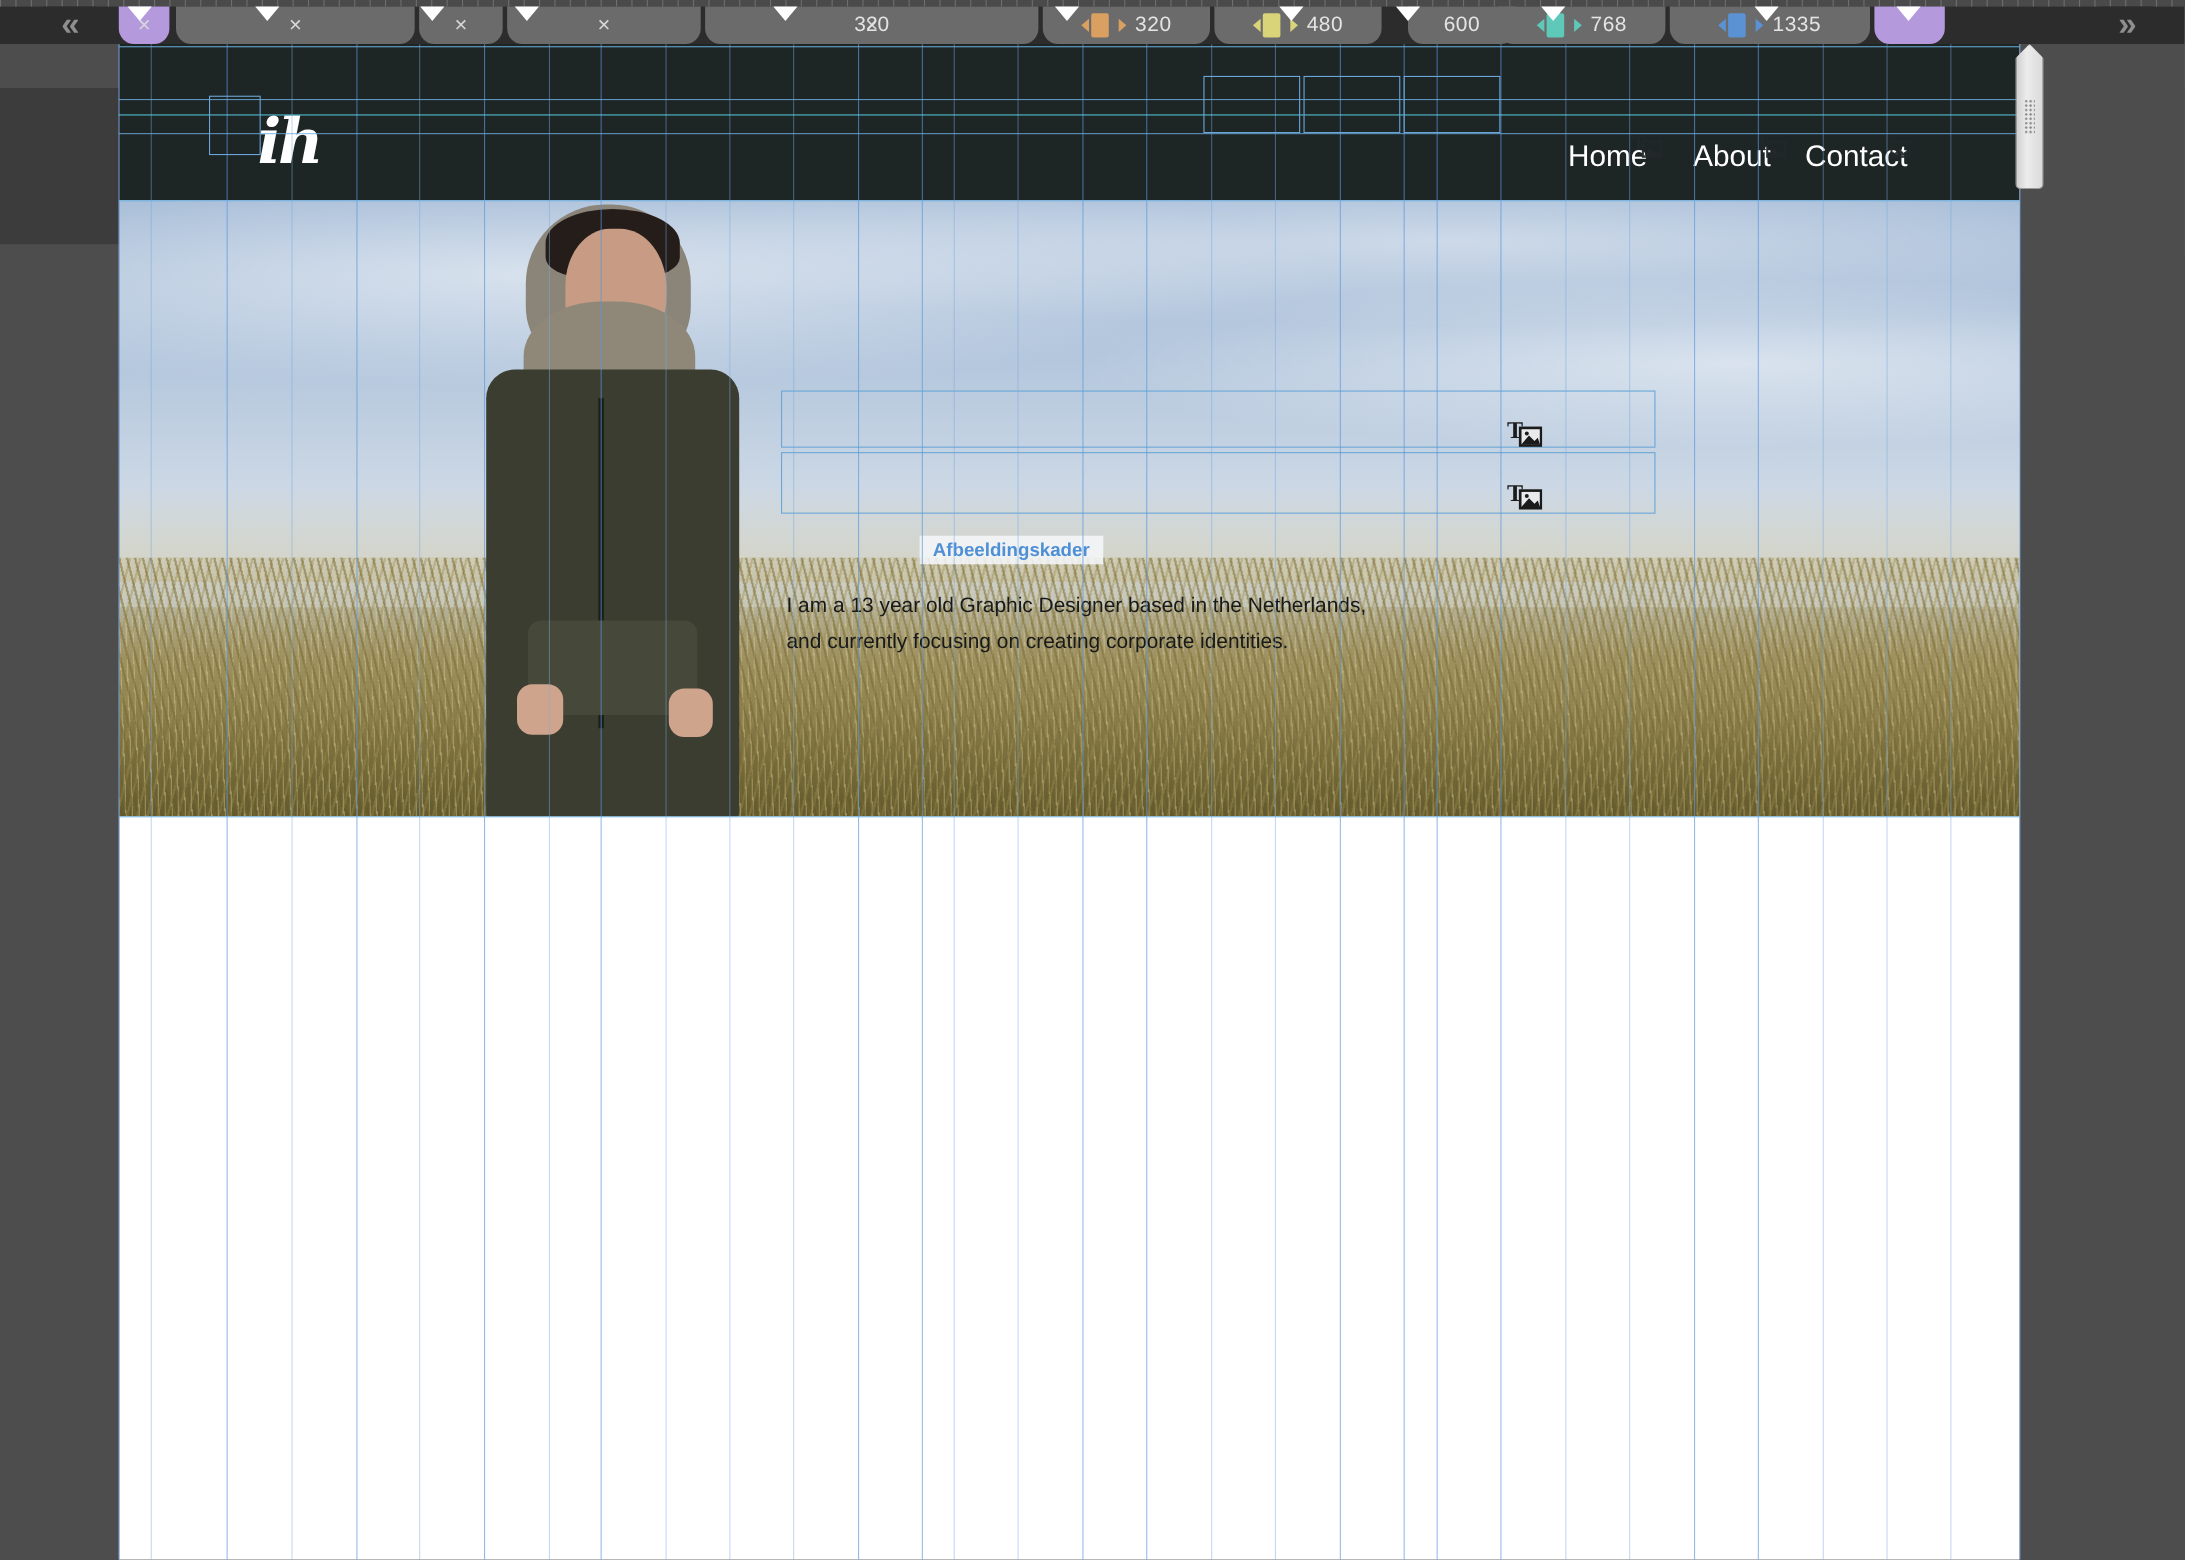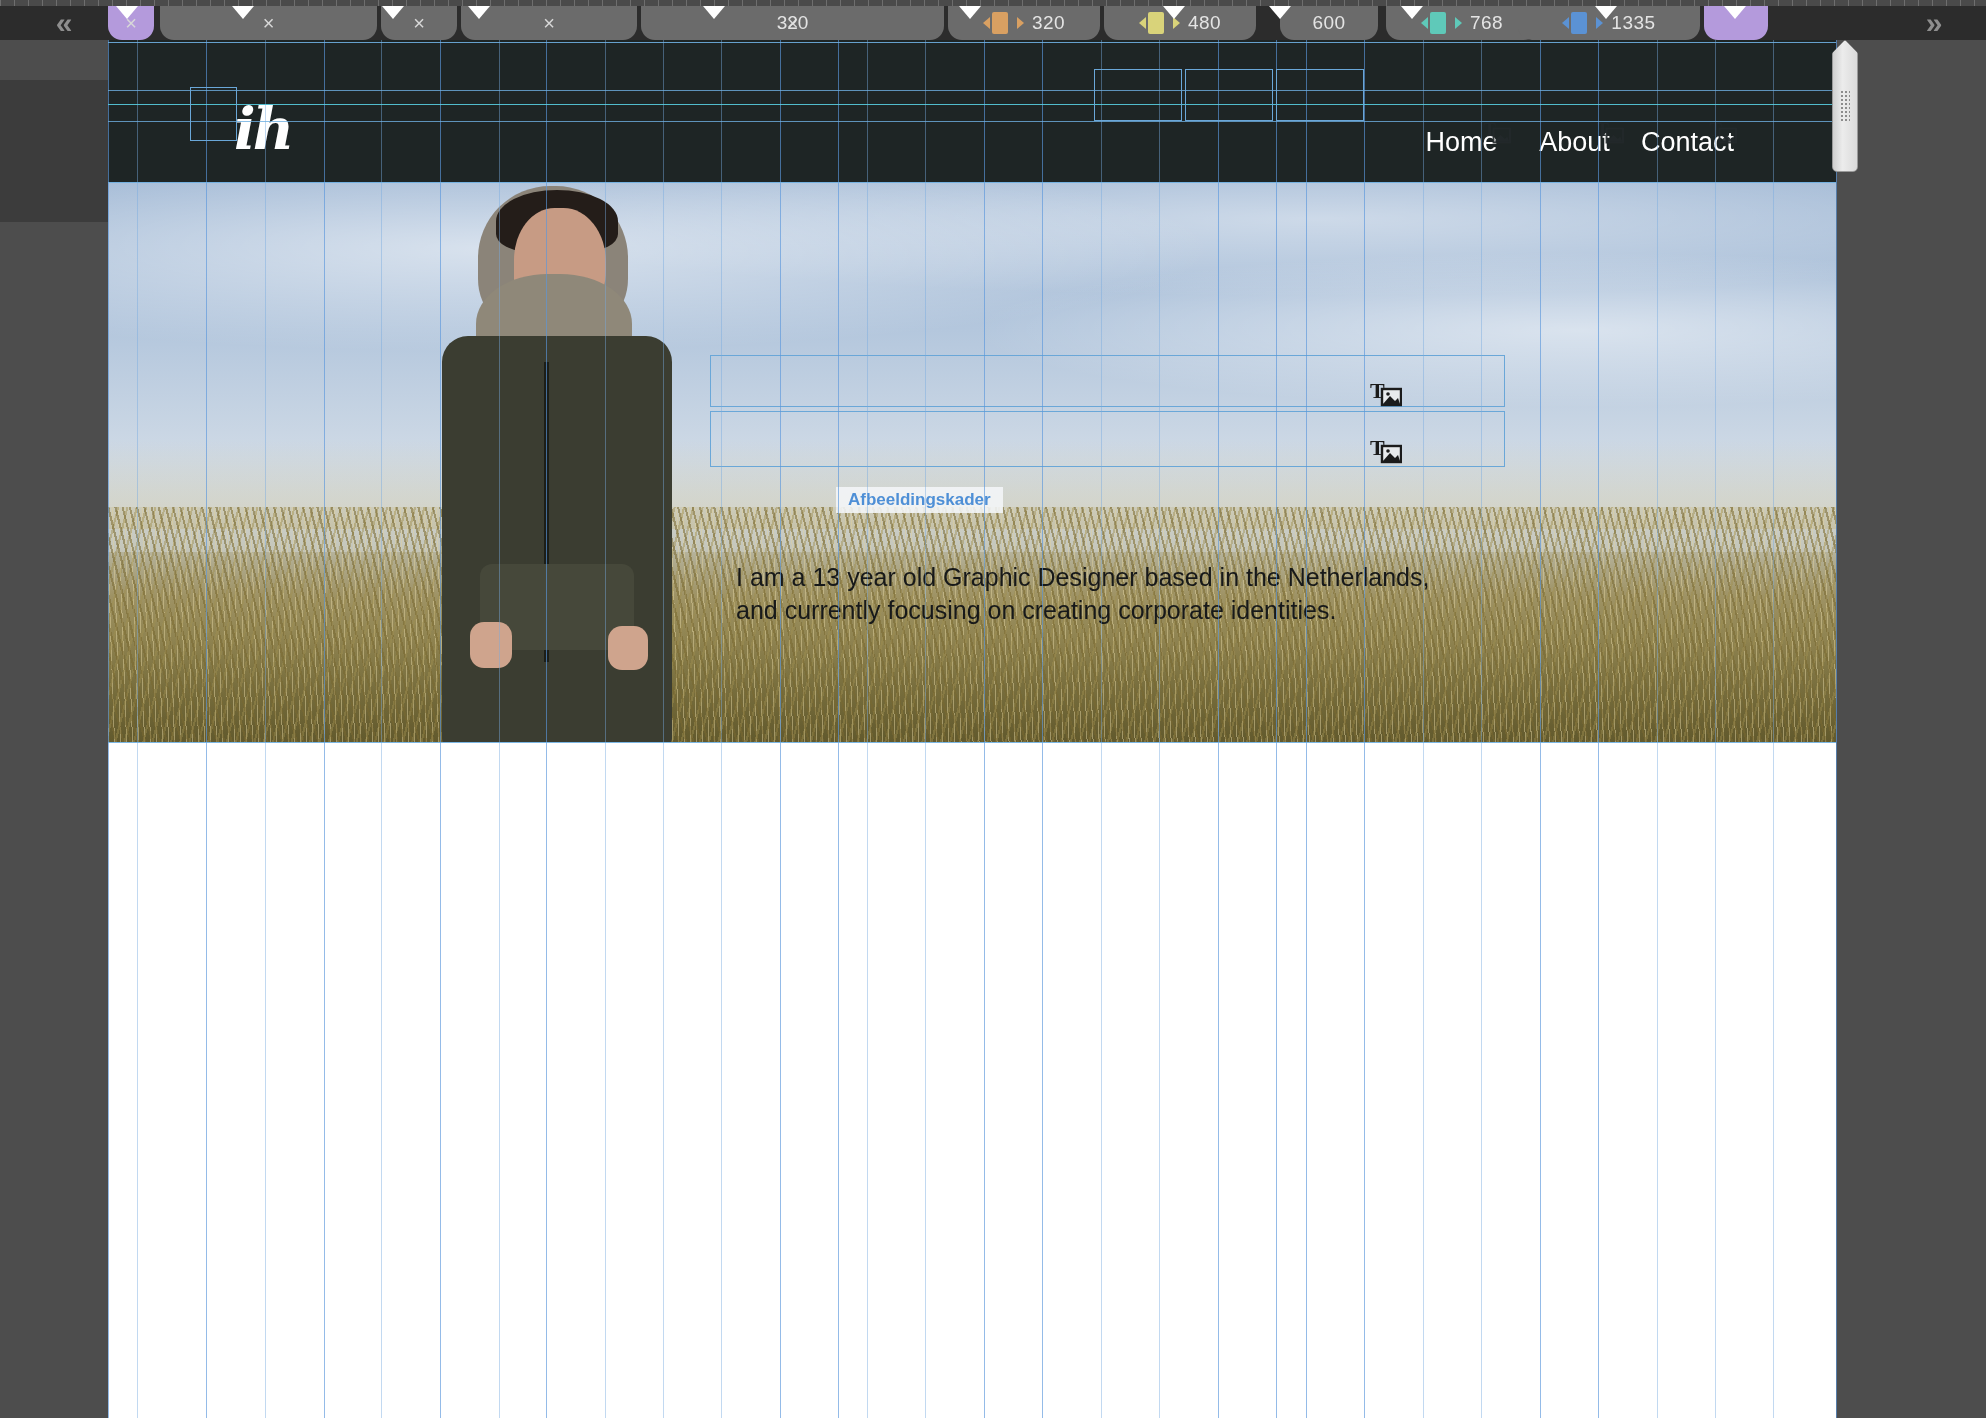--- a/index.html
+++ b/index.html
@@ -187,24 +187,24 @@
     font-size: 43px; font-weight: normal;
     letter-spacing: 0px;
     white-space: nowrap;
   }
   .hero-h1 .misspell {
     background-image: repeating-linear-gradient(135deg,#d03030 0 2px, transparent 2px 4px);
     background-position: 0 100%; background-repeat: repeat-x; background-size: 6px 3px;
     padding-bottom: 3px;
   }
   .hero-p {
-    position: absolute; left: 607px; top: 379px;
+    position: absolute; left: 607px; top: 352px;
     width: 790px;
     color: #17191a;
-    font-size: 25px; line-height: 33px; margin-left: 21px;
+    font-size: 19px; line-height: 33px;
   }
 
   
   .txtframe {
     position: absolute; border: 1px solid #6aa7d8; pointer-events: none;
   }
 
   .badge-right {
     position: absolute; width: 32px; height: 30px;
   }
@@ -440,21 +440,21 @@
           <span class="arrowL" style="color: rgb(217, 211, 122);"></span>
           <span class="swatch" style="background: rgb(217, 211, 122);"></span>
           <span class="arrowR" style="color: rgb(217, 211, 122); margin-right: 8px;"></span>
           <span class="num">480</span>
         </div>
         <div class="bp-marker" style="left: 1163px;"></div>
         <div class="bp-chip" style="left: 1260px; width: 98px; background: rgb(107, 107, 107); margin-left: 20px;">
           <span class="num">600</span>
         </div>
         <div class="bp-marker" style="left: 1269px;"></div>
-        <div class="bp-chip" style="left: 1362px; width: 152px; background: rgb(107, 107, 107); margin-left: 24px;">
+        <div class="bp-chip" style="left: 1362px; width: 152px; background: rgb(107, 107, 107);">
           <span class="arrowL" style="color: rgb(95, 201, 185);"></span>
           <span class="swatch" style="background: rgb(95, 201, 185);"></span>
           <span class="arrowR" style="color: rgb(95, 201, 185); margin-right: 8px;"></span>
           <span class="num">768</span>
         </div>
         <div class="bp-marker" style="left: 1401px;"></div>
         <div class="bp-chip" style="left: 1518px; width: 182px; background: rgb(107, 107, 107);">
           <span class="arrowL" style="color: rgb(91, 146, 212);"></span>
           <span class="swatch" style="background: rgb(91, 146, 212);"></span>
           <span class="arrowR" style="color: rgb(91, 146, 212); margin-right: 8px;"></span>

